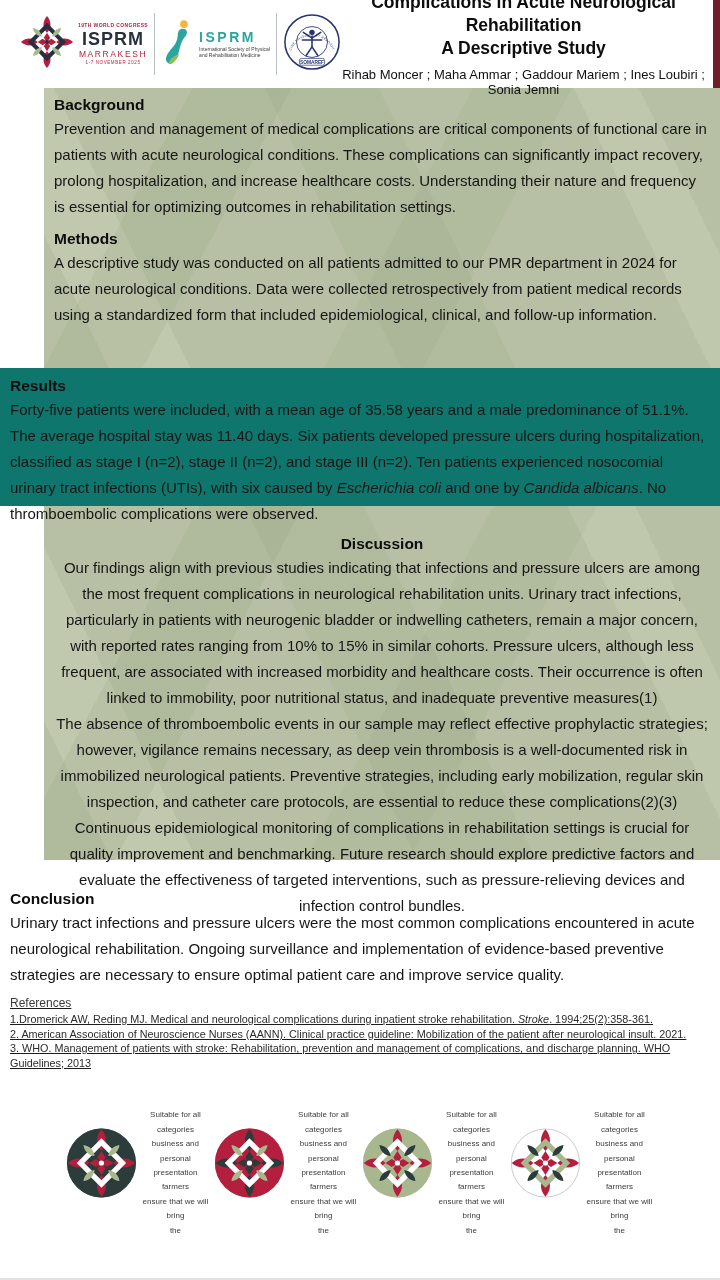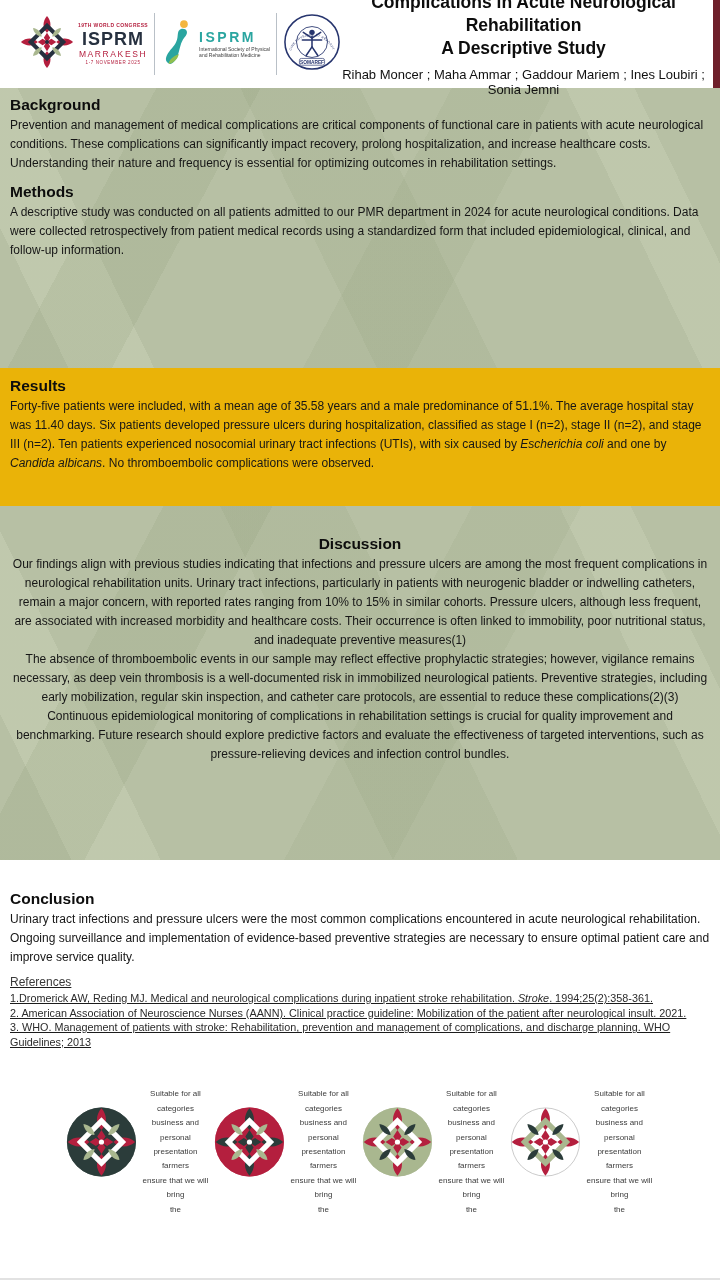--- a/index.html
+++ b/index.html
@@ -27,27 +27,28 @@
   .titlebox { flex:1; display:flex; flex-direction:column; align-items:center; padding-right:14px; }
   .title { font-size:17.5px; font-weight:bold; color:#0d0d0d; text-align:center; line-height:1.3; }
   .authors { font-size:13px; color:#111; margin-top:7px; text-align:center; }
   
   .band { padding:0 10px 0 10px; }
   .band-green {
     background:
       linear-gradient(118deg, rgba(122,139,98,0) 18%, rgba(122,139,98,0.12) 18% 30%, rgba(122,139,98,0) 30% 52%, rgba(122,139,98,0.09) 52% 64%, rgba(122,139,98,0) 64%),
       linear-gradient(64deg, rgba(203,211,184,0.0) 8%, rgba(203,211,184,0.45) 8% 18%, rgba(203,211,184,0) 18% 44%, rgba(122,139,98,0.10) 44% 58%, rgba(203,211,184,0) 58% 82%, rgba(203,211,184,0.4) 82% 90%, rgba(203,211,184,0) 90%),
       #b7c0a4;
+    margin-left: 44px;
   }
   .g1 { height:280px; padding-top:6px; }
-  .w-results { height:138px; padding-top:7px; background:#eab308; }
+  .w-results { height:138px; padding-top:7px; background:#0f766e; }
   .g2 { height:354px; padding-top:27px;text-align:center; }
   .w-bottom { height:420px; padding-top:28px; background:#fff; }
   h2.sec { font-size:15.5px; font-weight:bold; color:#0d0d0d; line-height:22px; }
-  .body-txt { font-size:12px; line-height:19px; color:#161616; }
+  .body-txt { font-size:15px; line-height:26px; color:#161616; }
   .gap8 { height:8px; }
   
   .refs { margin-top:6px;text-decoration:underline; }
   .refs-head { font-size:12px; color:#3a3a3a; line-height:18px; }
   .ref-item { font-size:10.8px; line-height:14.6px; color:#2b2b2b; }
   
   .footer-row { display:flex; justify-content:center; margin-top:17px; }
   .medal-cell { flex:0 0 148px; display:flex; flex-direction:row; align-items:center; }
   .medal-cell svg.medal { display:block; }
   .caption { margin-top:21px; font-size:8px; line-height:14.4px; color:#3c3c3c; text-align:center; }

